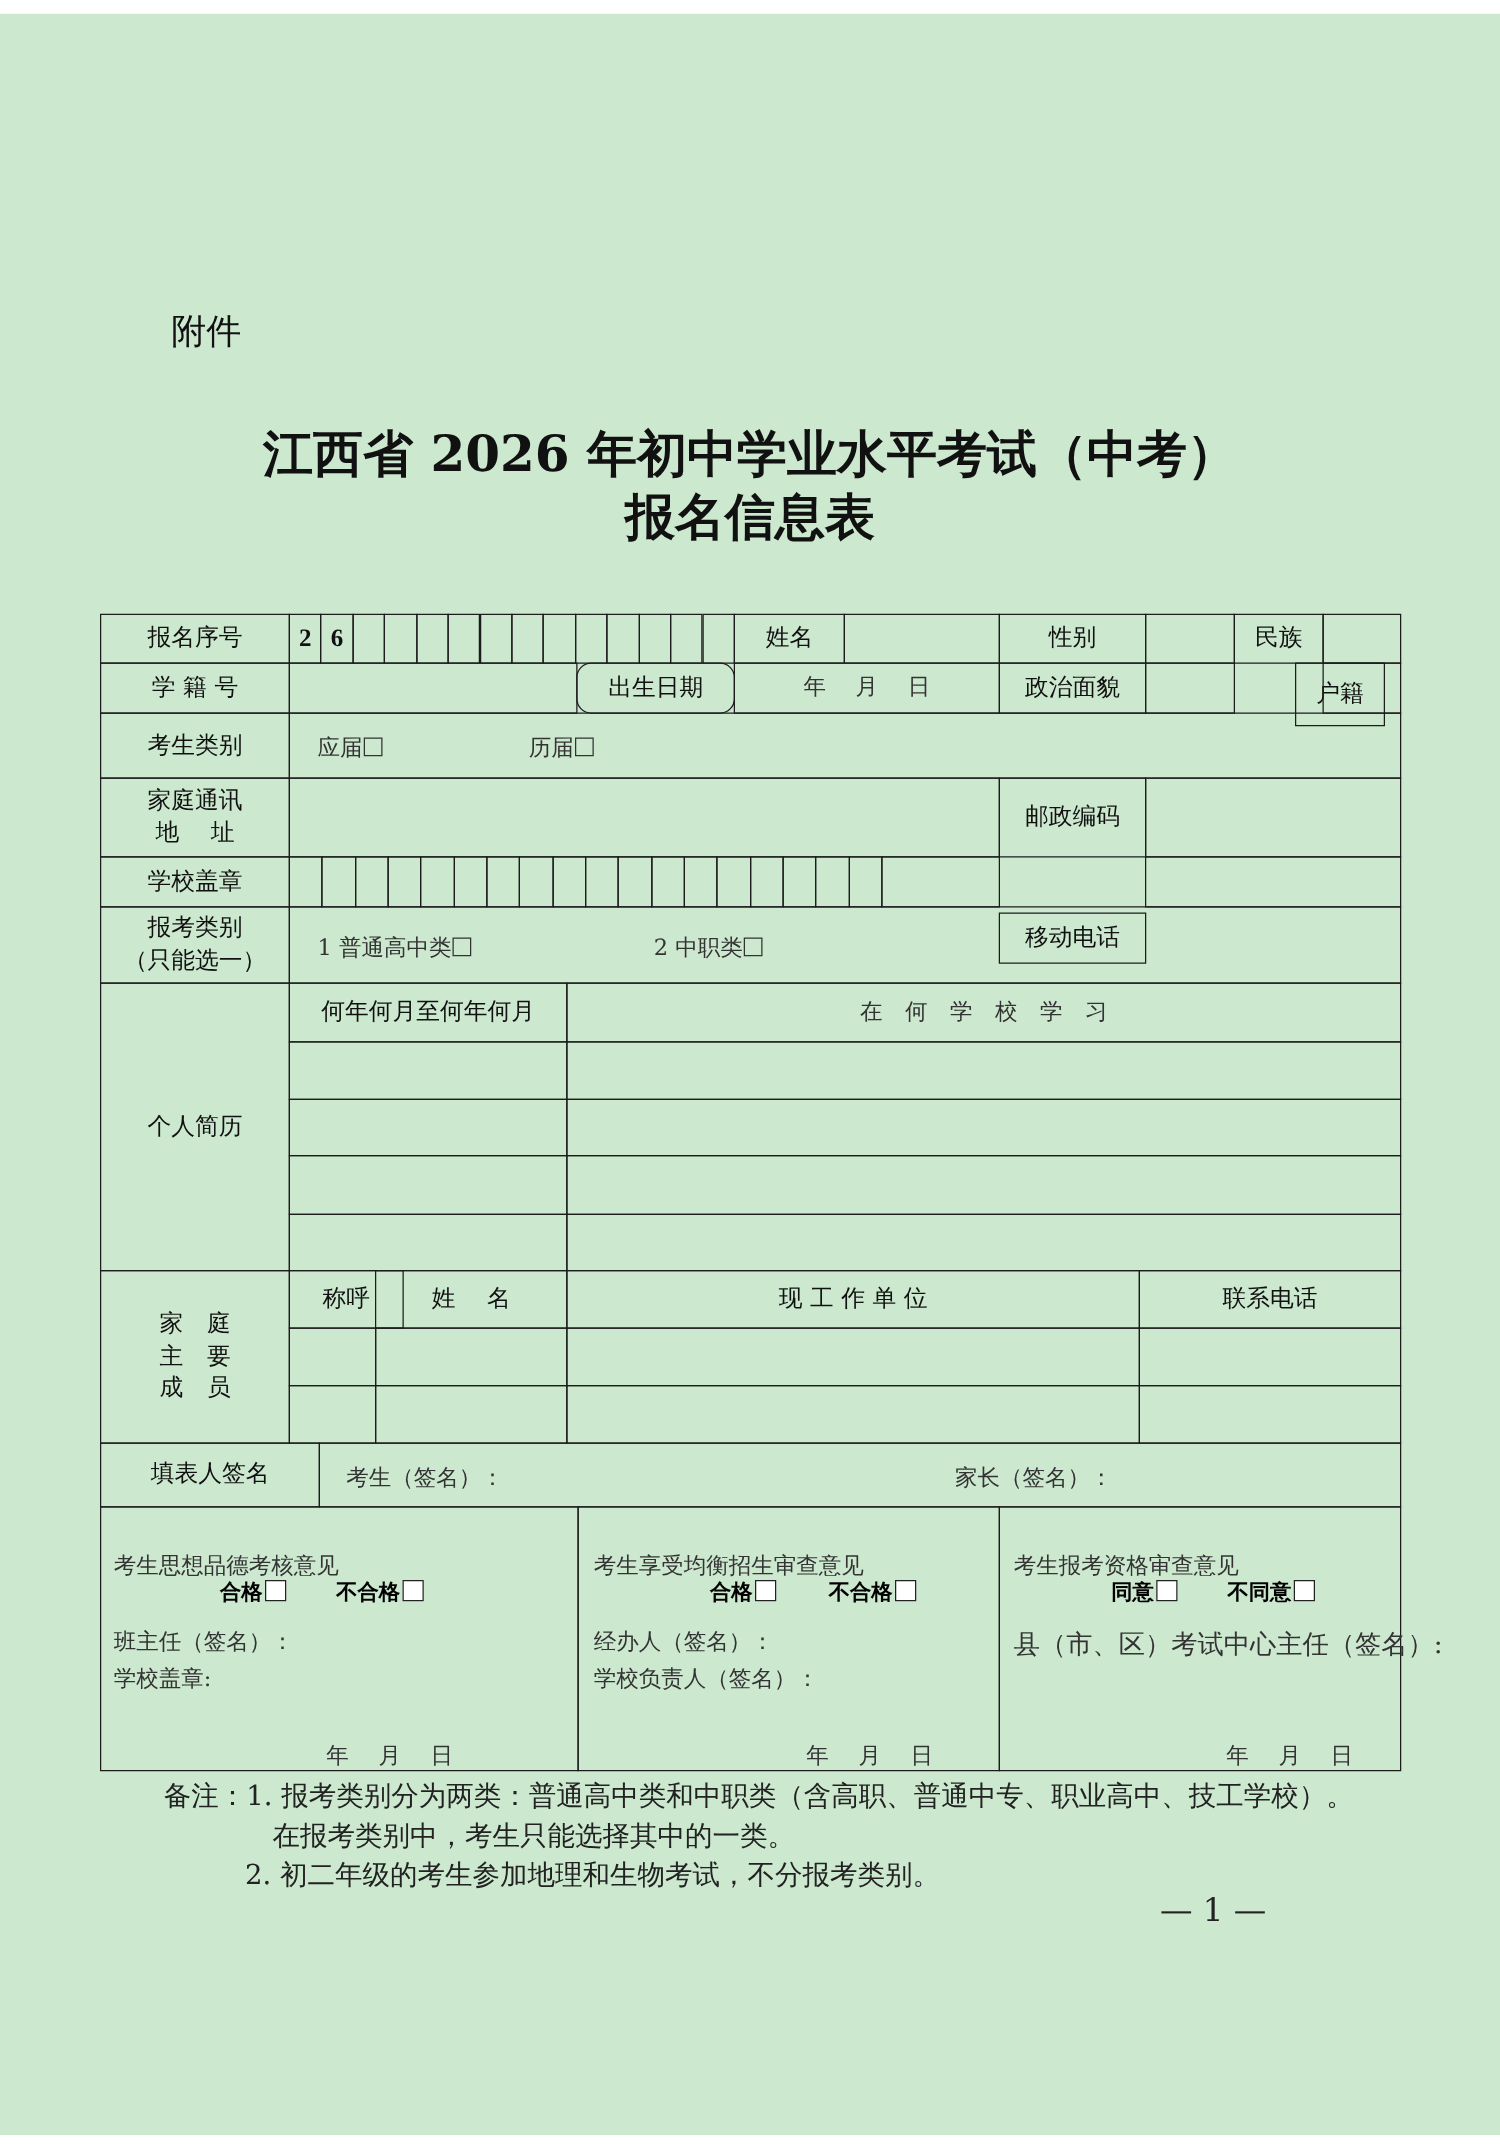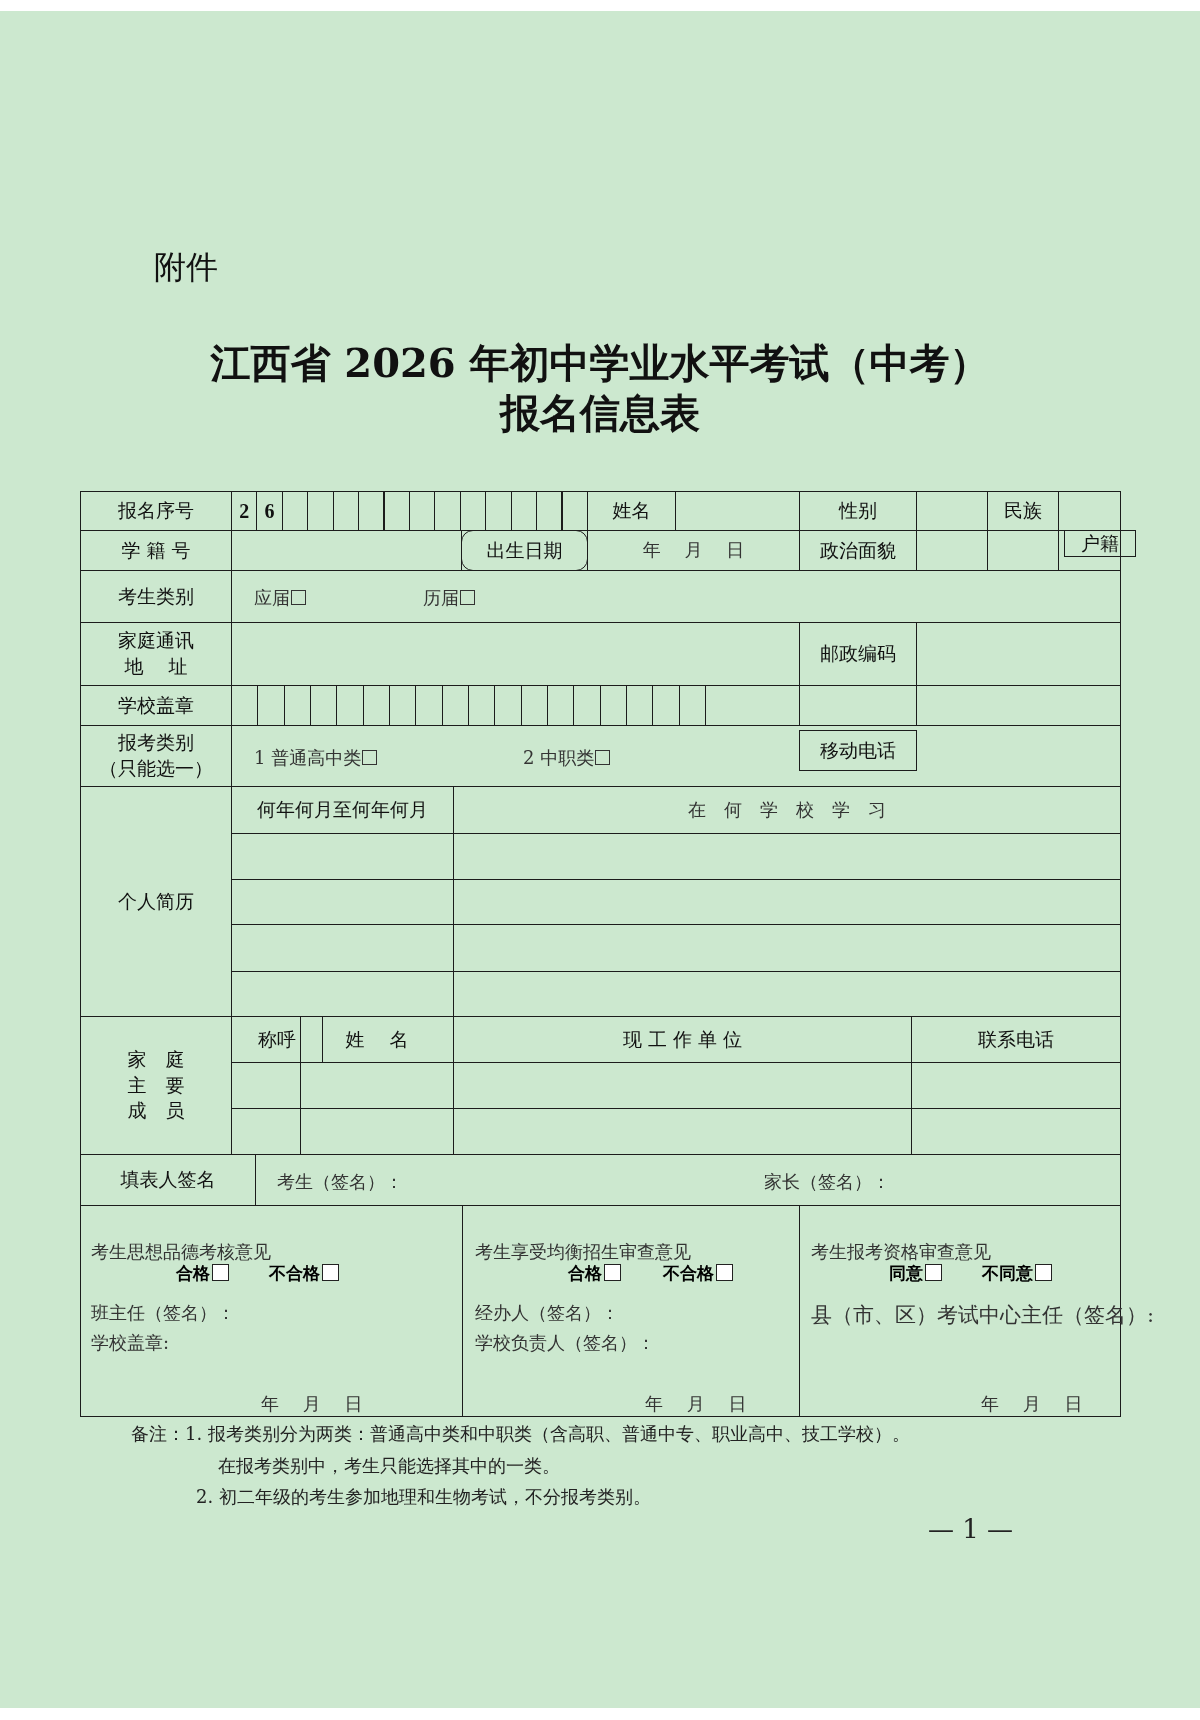--- a/index.html
+++ b/index.html
@@ -1,32 +1,32 @@
 <!DOCTYPE html>
 <html><head>
 <meta charset="utf-8">
 <style>
   html,body{margin:0;padding:0;}
   body{width:1200px;height:1720px;background:#ffffff;position:relative;overflow:hidden;
        font-family:"DejaVu Sans","Liberation Sans",sans-serif;color:#111;}
   .page{position:absolute;left:0;top:11px;width:1200px;height:1697px;background:#CCE8CF;}
   .abs{position:absolute;}
-  .annex{left:154px;top:246px;font-size:32px;}
+  .annex{left:137px;top:246px;font-size:28px;}
   .title{left:0;width:1200px;text-align:center;font-family:"DejaVu Serif","Liberation Serif",serif;font-weight:bold;font-size:40px;letter-spacing:0px;}
   .t1{top:336px;}
   .t2{top:386px;}
   .cell{position:absolute;box-sizing:border-box;border:1px solid #1c1c1c;margin-left:-1px;margin-top:-1px;
         display:flex;align-items:center;justify-content:center;font-size:19px;text-align:center;line-height:1.35;}
   .light{font-family:"DejaVu Serif","Liberation Serif",serif;font-weight:normal;color:#333;font-size:18px;}
   .digit{font-family:"Liberation Serif","DejaVu Serif",serif;font-weight:bold;font-size:20px;}
   .opt{position:absolute;font-family:"DejaVu Serif","Liberation Serif",serif;font-size:18px;color:#333;white-space:nowrap;}
   .box{display:inline-block;width:15px;height:15px;border:1.5px solid #222;background:#fff;vertical-align:-2px;margin-left:2px;}
   .obox{display:inline-block;width:13px;height:13px;border:1px solid #333;vertical-align:-1px;margin-left:1px;}
   .bold{font-weight:bold;font-family:"DejaVu Sans","Liberation Sans",sans-serif;color:#000;font-size:17px;margin-left:48px;}
-  .note{font-family:"DejaVu Serif","Liberation Serif",serif;font-size:18px;color:#222;white-space:nowrap;}
+  .note{font-family:"DejaVu Serif","Liberation Serif",serif;font-size:22px;color:#222;white-space:nowrap;}
   .pagenum{font-family:"DejaVu Serif","Liberation Serif",serif;font-size:26px;color:#222;}
 </style>
 </head>
 <body>
 
 <div class="page"></div>
 
 <div class="abs annex">附件</div>
 <div class="abs title t1">江西省 2026 年初中学业水平考试（中考）</div>
 <div class="abs title t2">报名信息表</div>
@@ -56,21 +56,21 @@
   <div class="cell" style="left:917px;top:492px;width:72px;height:40px;"></div>
   <div class="cell" style="left:988px;top:492px;width:72px;height:40px;">民族</div>
   <div class="cell" style="left:1059px;top:492px;width:63px;height:40px;"></div>
 
   <div class="cell" style="left:81px;top:531px;width:152px;height:41px;">学 籍 号</div>
   <div class="cell" style="left:232px;top:531px;width:231px;height:41px;"></div>
   <div class="cell" style="left:462px;top:531px;width:127px;height:41px;border-radius:12px;">出生日期</div>
   <div class="cell light" style="left:588px;top:531px;width:213px;height:41px;">年　 月　 日</div>
   <div class="cell" style="left:800px;top:531px;width:118px;height:41px;">政治面貌</div>
   <div class="cell" style="left:917px;top:531px;width:72px;height:41px;"></div>
-  <div class="cell" style="left:1024px;top:531px;width:72px;height:27px;margin-left:40px;">户籍</div>
+  <div class="cell" style="left:996px;top:531px;width:72px;height:51px;margin-left:40px;">户籍</div>
   <div class="cell" style="left:1059px;top:531px;width:63px;height:41px;"></div>
 
   <div class="cell" style="left:81px;top:571px;width:152px;height:53px;">考生类别</div>
   <div class="cell" style="left:232px;top:571px;width:890px;height:53px;"></div>
   <span class="opt" style="left:254px;top:586px;"><span>应届</span><span class="obox"></span></span>
   <span class="opt" style="left:423px;top:586px;"><span>历届</span><span class="obox"></span></span>
 
   <div class="cell" style="left:81px;top:623px;width:152px;height:64px;flex-direction:column;">
     <span>家庭通讯</span>
     <span>地　 址</span>

